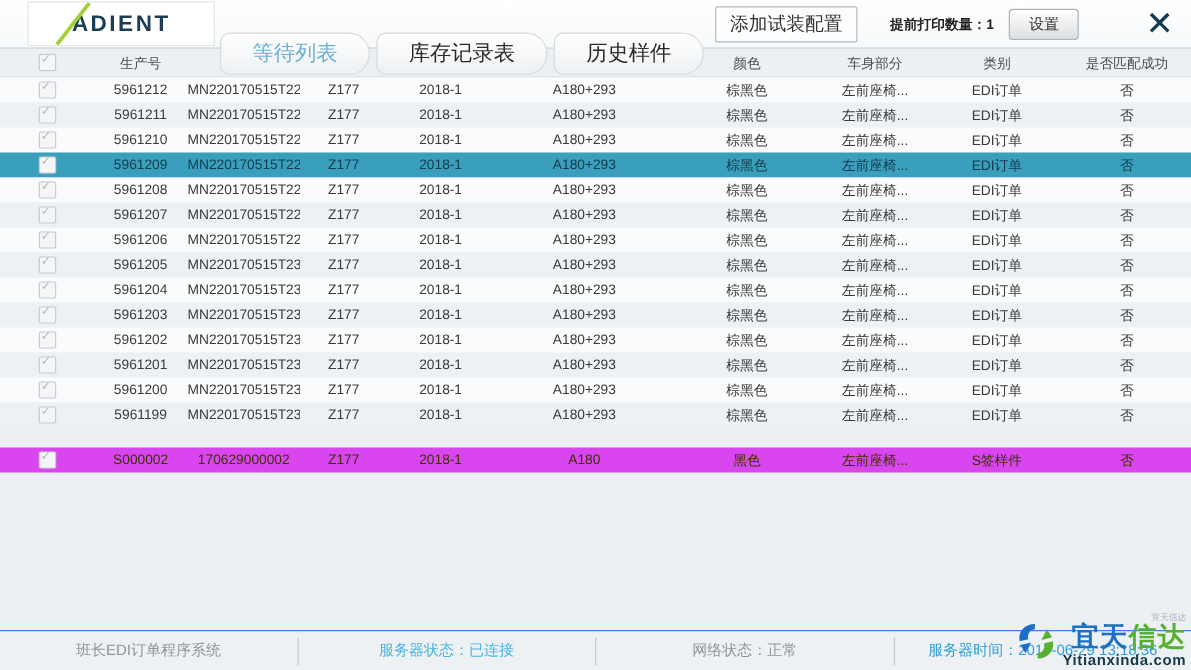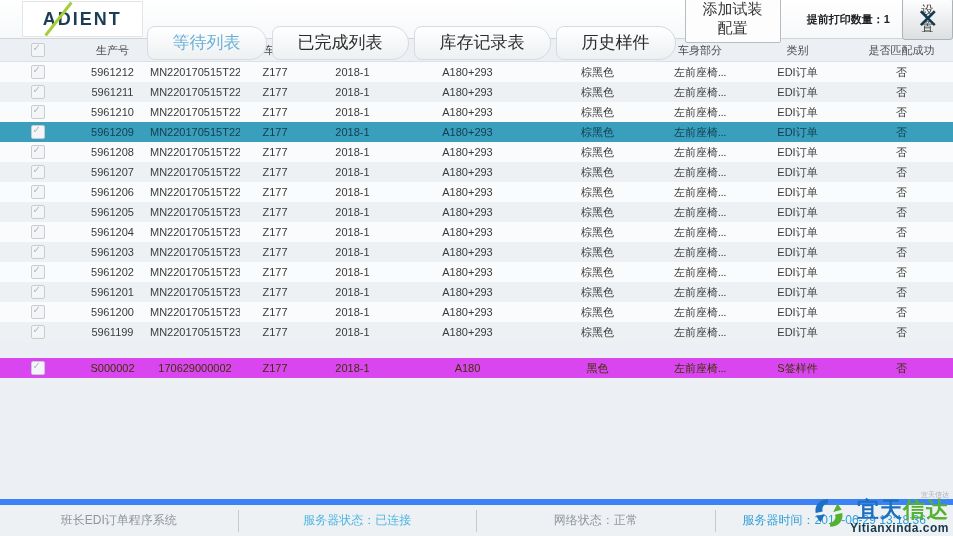--- a/index.html
+++ b/index.html
@@ -45,31 +45,31 @@
   .tr.sample{background:#d946ef;margin-top:16px;}
   .tr.sample .td{color:#3c3200;}
   .td{font-size:11px;color:#3a3a3a;text-align:center;white-space:nowrap;overflow:hidden;}
   .th:nth-child(1),.td:nth-child(1){flex:0 0 75px;}
   .th:nth-child(2),.td:nth-child(2){flex:0 0 75px;}
   .th:nth-child(3),.td:nth-child(3){flex:0 0 90px;}
   .th:nth-child(4),.td:nth-child(4){flex:0 0 70px;}
   .th:nth-child(5),.td:nth-child(5){flex:0 0 85px;}
   .th:nth-child(6),.td:nth-child(6){flex:0 0 145px;}
   .th:nth-child(7),.td:nth-child(7){flex:0 0 115px;}
-  .th:nth-child(8),.td:nth-child(8){flex:0 0 90px;font-family:Liberation Serif, serif;}
+  .th:nth-child(8),.td:nth-child(8){flex:0 0 90px;}
   .th:nth-child(9),.td:nth-child(9){flex:0 0 105px;}
   .th:nth-child(10),.td:nth-child(10){flex:0 0 103px;}
   .checkbox{display:inline-block;width:12px;height:12px;border:1px solid #c8ccd0;background:#f4f5f6;
             border-radius:2px;position:relative;vertical-align:middle;}
   .checkbox::after{content:"✓";position:absolute;left:1px;top:-2px;font-size:10px;color:#b4b8bc;}
 
   .filler{flex:1 1 auto;}
 
   
-  .statusbar{height:31px;flex:0 0 auto;background:#eef1f4;border-top:6px solid #3b82f6;
+  .statusbar{height:31px;flex:0 0 auto;background:#eef1f4;border-top:1px solid #3b82f6;
              display:flex;align-items:center;}
   .sb-item{flex:1 1 0;text-align:center;font-size:12px;white-space:nowrap;}
   .sb-sep{width:1px;height:22px;background:#c5cacd;flex:0 0 1px;}
   .sb-gray{color:#8f959a;}
   .sb-lightblue{color:#4ab5e2;}
   .sb-blue{color:#2f9fd8;}
 
   
   .watermark{position:absolute;right:4px;bottom:2px;display:flex;align-items:center;z-index:5;}
   .wm-logo{width:36px;height:34px;margin-right:3px;}
@@ -85,21 +85,20 @@
 
 <div class="app">
 
   <div class="topbar">
     <div class="logo-panel">
       <span class="logo-slash"></span>
       <span class="logo-text">ADIENT</span>
     </div>
     <div class="tabs">
       <div class="tab active">等待列表</div>
-      <div class="tab">已完成列表</div>
       <div class="tab">库存记录表</div>
       <div class="tab">历史样件</div>
     </div>
     <button class="add-config-btn">添加试装配置</button>
     <span class="print-count">提前打印数量：1</span>
     <button class="settings-btn">设置</button>
     <div class="close-btn">✕</div>
   </div>
 
 

